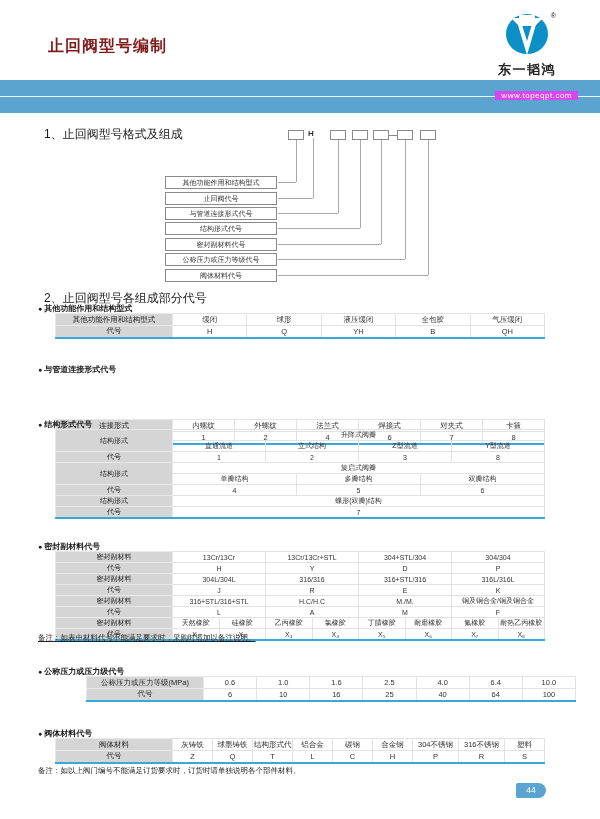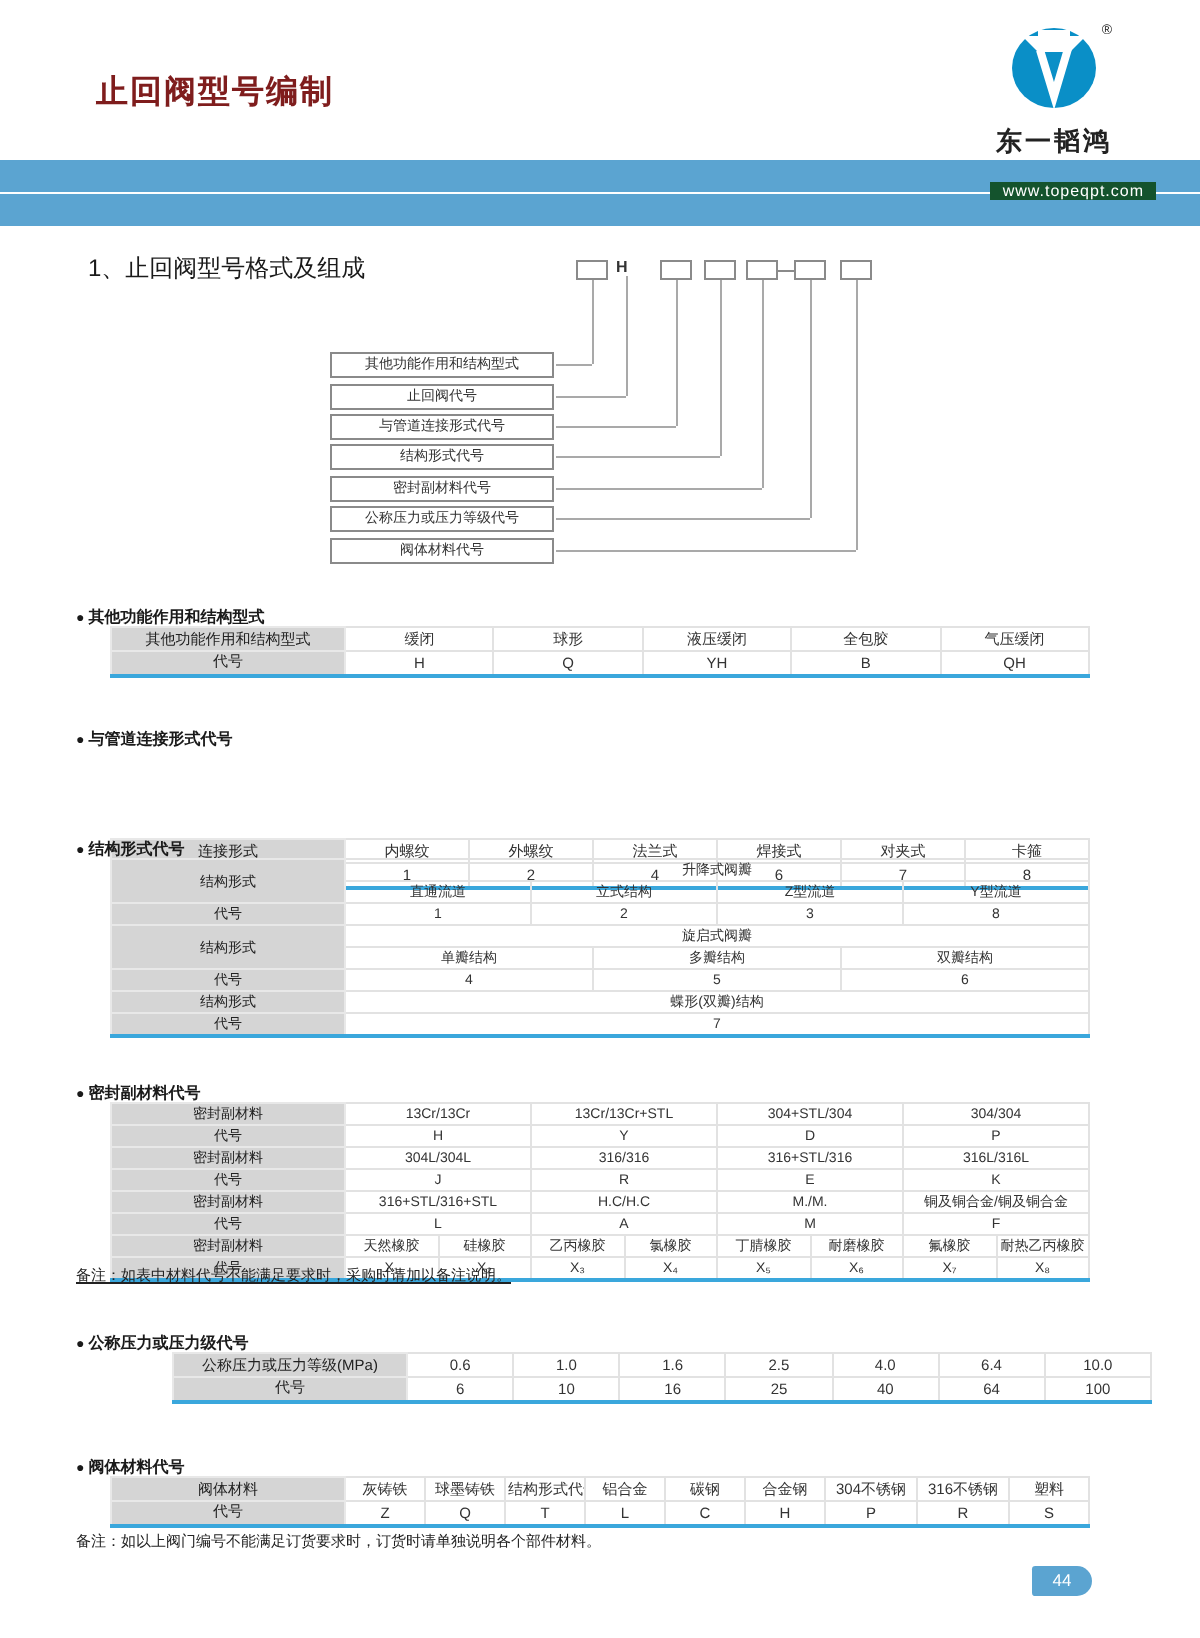--- a/index.html
+++ b/index.html
@@ -9,21 +9,21 @@
 
   
   .page-title { left:48px; top:36px; font-size:16px; font-weight:bold; color:#7f1d1d; letter-spacing:1px; }
   .logo { left:490px; top:10px; width:74px; text-align:center; }
   .logo .regmark { position:absolute; right:8px; top:2px; font-size:7px; color:#222; }
   .brand-name { font-size:13px; font-weight:bold; color:#222; letter-spacing:1.5px; margin-top:1px; }
 
   
   .banner { left:0; top:80px; width:600px; height:33px; background:#5ba4d1; }
   .banner-line { position:absolute; left:0; top:16px; width:100%; height:0; border-top:1.5px solid #ffffff; }
-  .website { position:absolute; right:22px; top:11px; font-size:8px; color:#ffffff; background:#14532d; padding:0 6px; letter-spacing:0.5px; }
+  .website { position:absolute; right:22px; top:11px; font-size:8px; color:#ffffff; background:#d946ef; padding:0 6px; letter-spacing:0.5px; }
 
   
   .sec-title { font-size:12px; font-weight:normal; color:#1a1a1a; }
 
   
   .code-box { width:16px; height:10px; border:1px solid #8a8a8a; background:#fff; }
   .code-letter { font-size:8px; font-weight:bold; color:#333; }
   .dash { height:1px; background:#8a8a8a; }
   .vline { width:1px; background:#a9a9a9; }
   .hline { height:1px; background:#a9a9a9; }
@@ -97,20 +97,21 @@
   <div class="abs hline" style="left:278px; top:275px; width:150px;"></div>
 
   <div class="abs lbl-box" style="top:176px;">其他功能作用和结构型式</div>
   <div class="abs lbl-box" style="top:192px;">止回阀代号</div>
   <div class="abs lbl-box" style="top:207px;">与管道连接形式代号</div>
   <div class="abs lbl-box" style="top:222px;">结构形式代号</div>
   <div class="abs lbl-box" style="top:238px;">密封副材料代号</div>
   <div class="abs lbl-box" style="top:253px;">公称压力或压力等级代号</div>
   <div class="abs lbl-box" style="top:269px;">阀体材料代号</div>
 
+  <div class="abs sec-title" style="left:44px; top:290px;">2、止回阀型号各组成部分代号</div>
 
   <div class="abs bullet" style="left:38px; top:303px;">
     <span class="dot">●</span><span>其他功能作用和结构型式</span>
   </div>
   <table class="abs tbl" style="left:55px; top:313px;">
     <colgroup>
         <col style="width:117px">
         <col>
         <col>
         <col>

